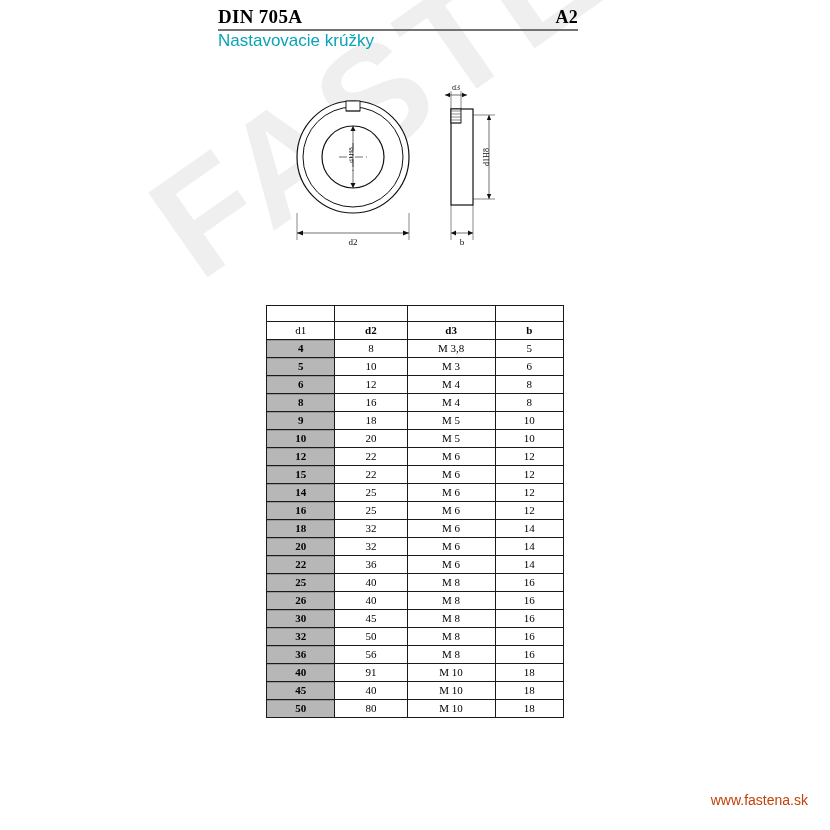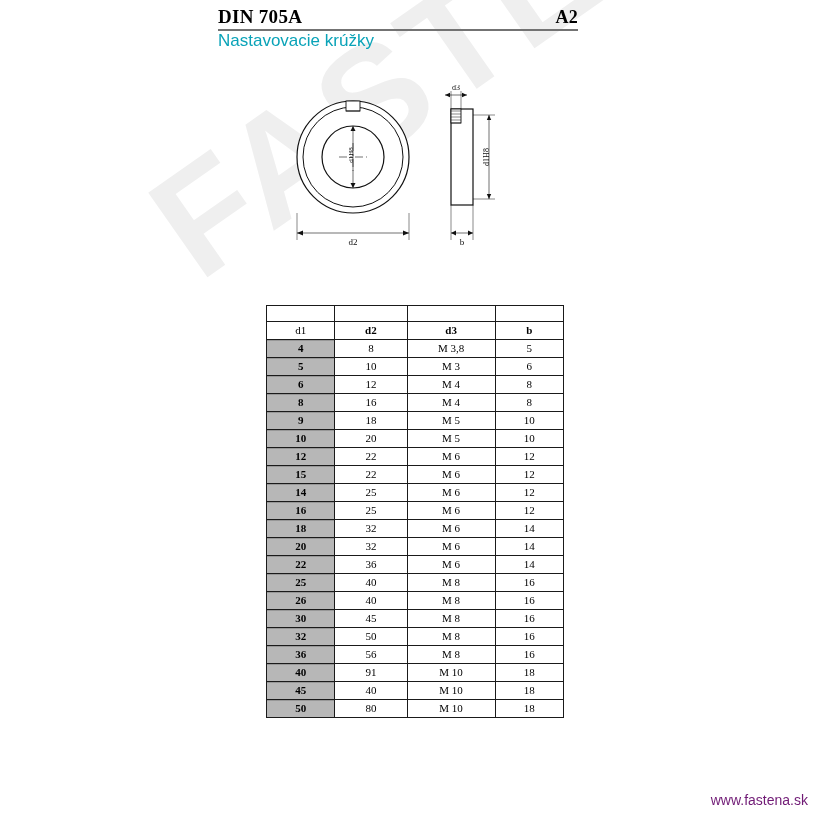--- a/index.html
+++ b/index.html
@@ -116,21 +116,21 @@
     background-color: #d8d8d8;
   }
 
   
   .site-link {
     position: absolute;
     right: 22px;
     bottom: 22px;
     font-family: "Liberation Sans", sans-serif;
     font-size: 14px;
-    color: #701a75;
+    color: #c2410c;
     z-index: 3;
   }
 </style>
 </head>
 <body>
 
 <div class="watermark">FASTENA</div>
 
 <div class="header">
   <div class="header-row">

